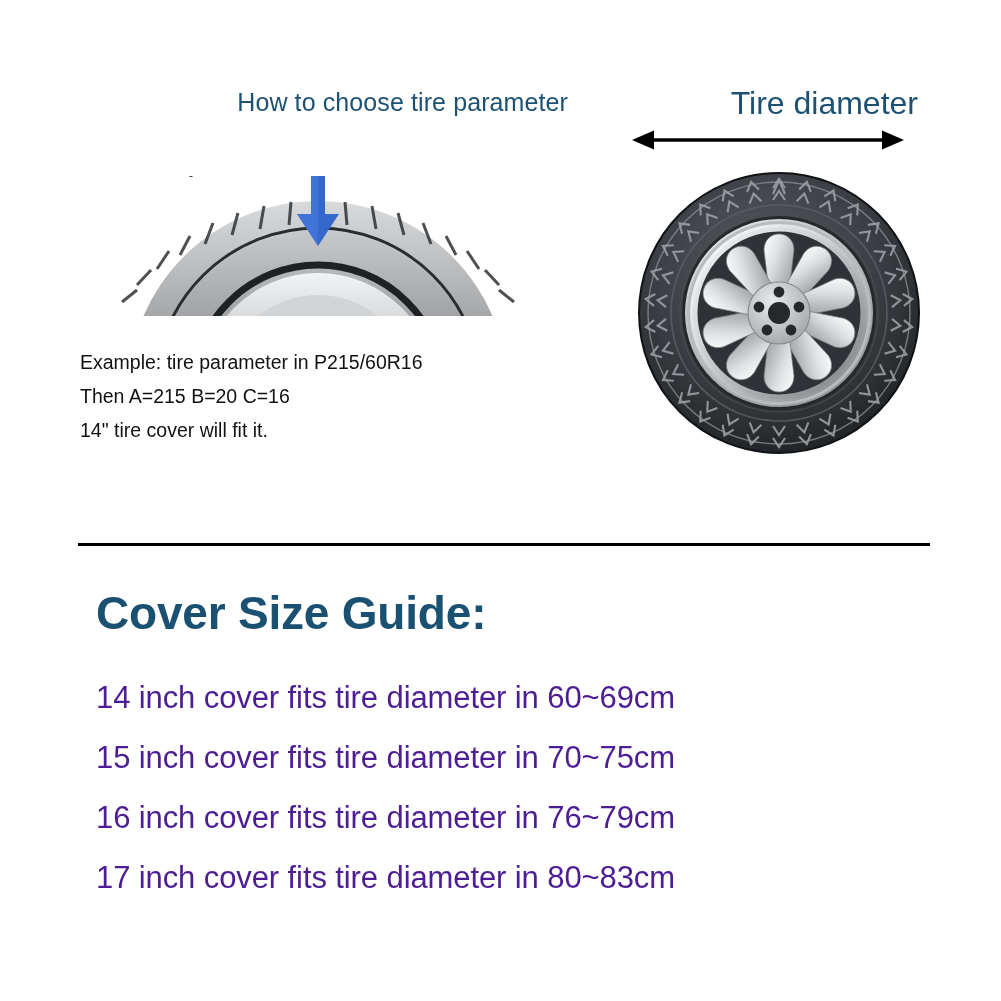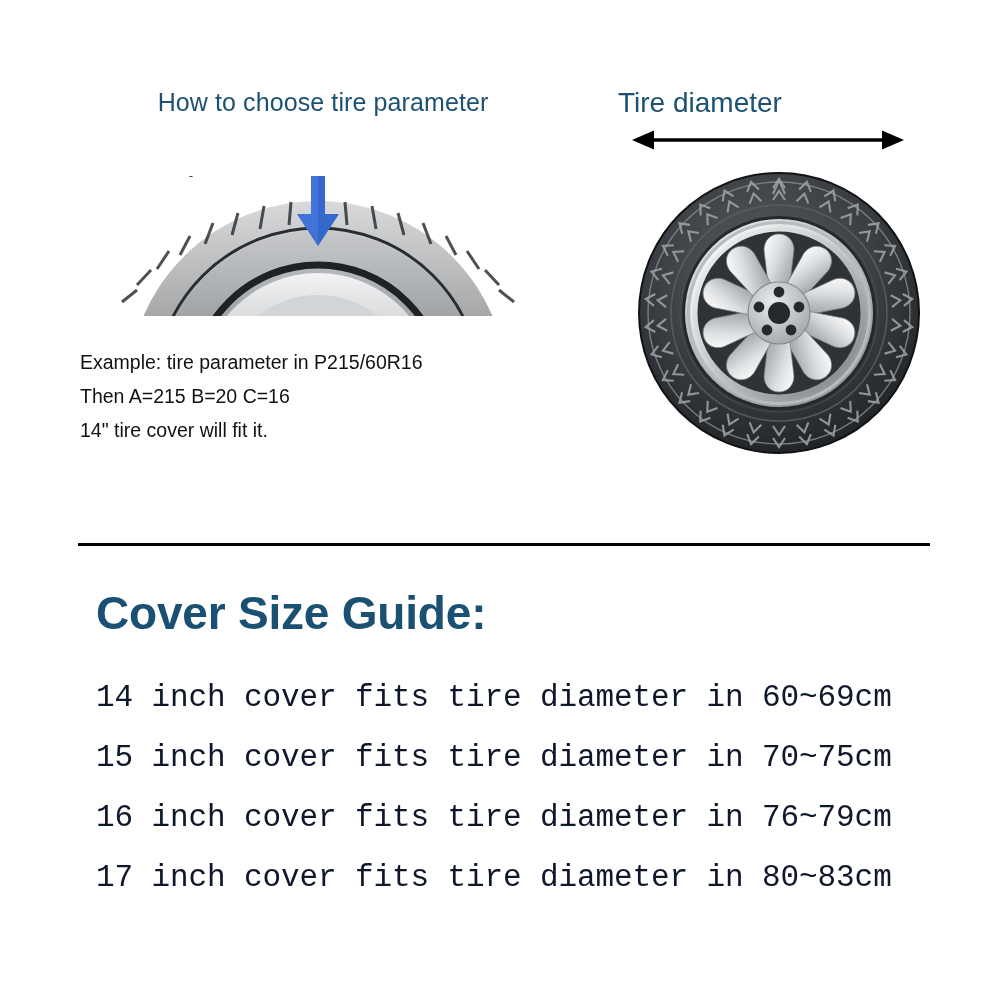--- a/index.html
+++ b/index.html
@@ -25,21 +25,21 @@
     position: absolute;
     left: 78px;
     top: 84px;
     width: 490px;
     text-align: center;
     color: #1c5173;
     font-size: 25px;
     line-height: 37px;
     letter-spacing: 0.1px;
   }
-  .heading-line { display: block; white-space: nowrap; }
+  .heading-line { display: block; white-space: nowrap; text-align: right; }
 
   
   .sidewall-wrap {
     position: absolute;
     left: 118px;
     top: 176px;
     width: 400px;
     height: 140px;
   }
   .sidewall-wrap svg { display: block; }
@@ -55,23 +55,23 @@
     line-height: 34px;
   }
   .example-line { display: block; white-space: nowrap; }
 
   
   .diam-label {
     position: absolute;
     left: 618px;
     top: 87px;
     width: 300px;
-    text-align: left;
+    text-align: right;
     color: #1c5173;
-    font-size: 28px;
+    font-size: 32px;
     line-height: 32px;
     white-space: nowrap;
   }
   .diam-arrow {
     position: absolute;
     left: 630px;
     top: 126px;
     width: 276px;
     height: 28px;
   }
@@ -107,26 +107,25 @@
     white-space: nowrap;
   }
   .guide-list {
     position: absolute;
     left: 96px;
     top: 668px;
     width: 800px;
   }
   .guide-item {
     display: block;
-    color: #0f172a;
+    color: #4c1d95;
     font-size: 31px;
     line-height: 60px;
     white-space: nowrap;
     letter-spacing: -0.1px;
-    font-family: Liberation Mono, monospace;
   }
 </style>
 </head>
 <body>
 
 <div id="page">
 
   <div class="heading-block">
     <span class="heading-line">How to choose tire parameter</span>
   </div>

